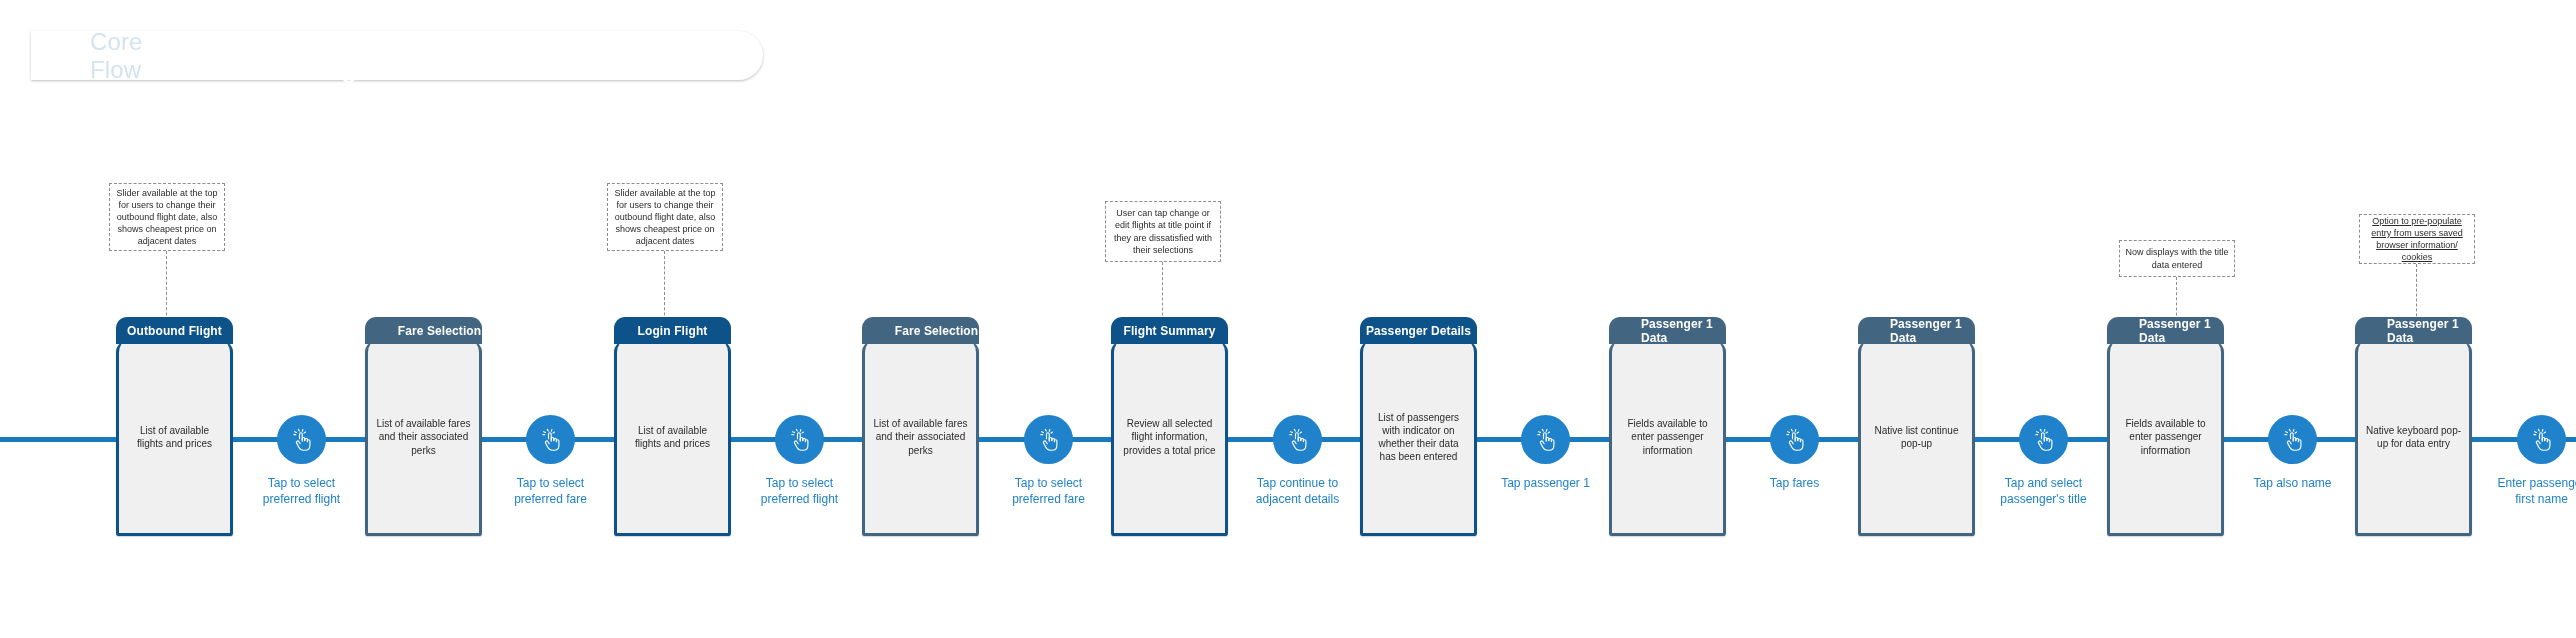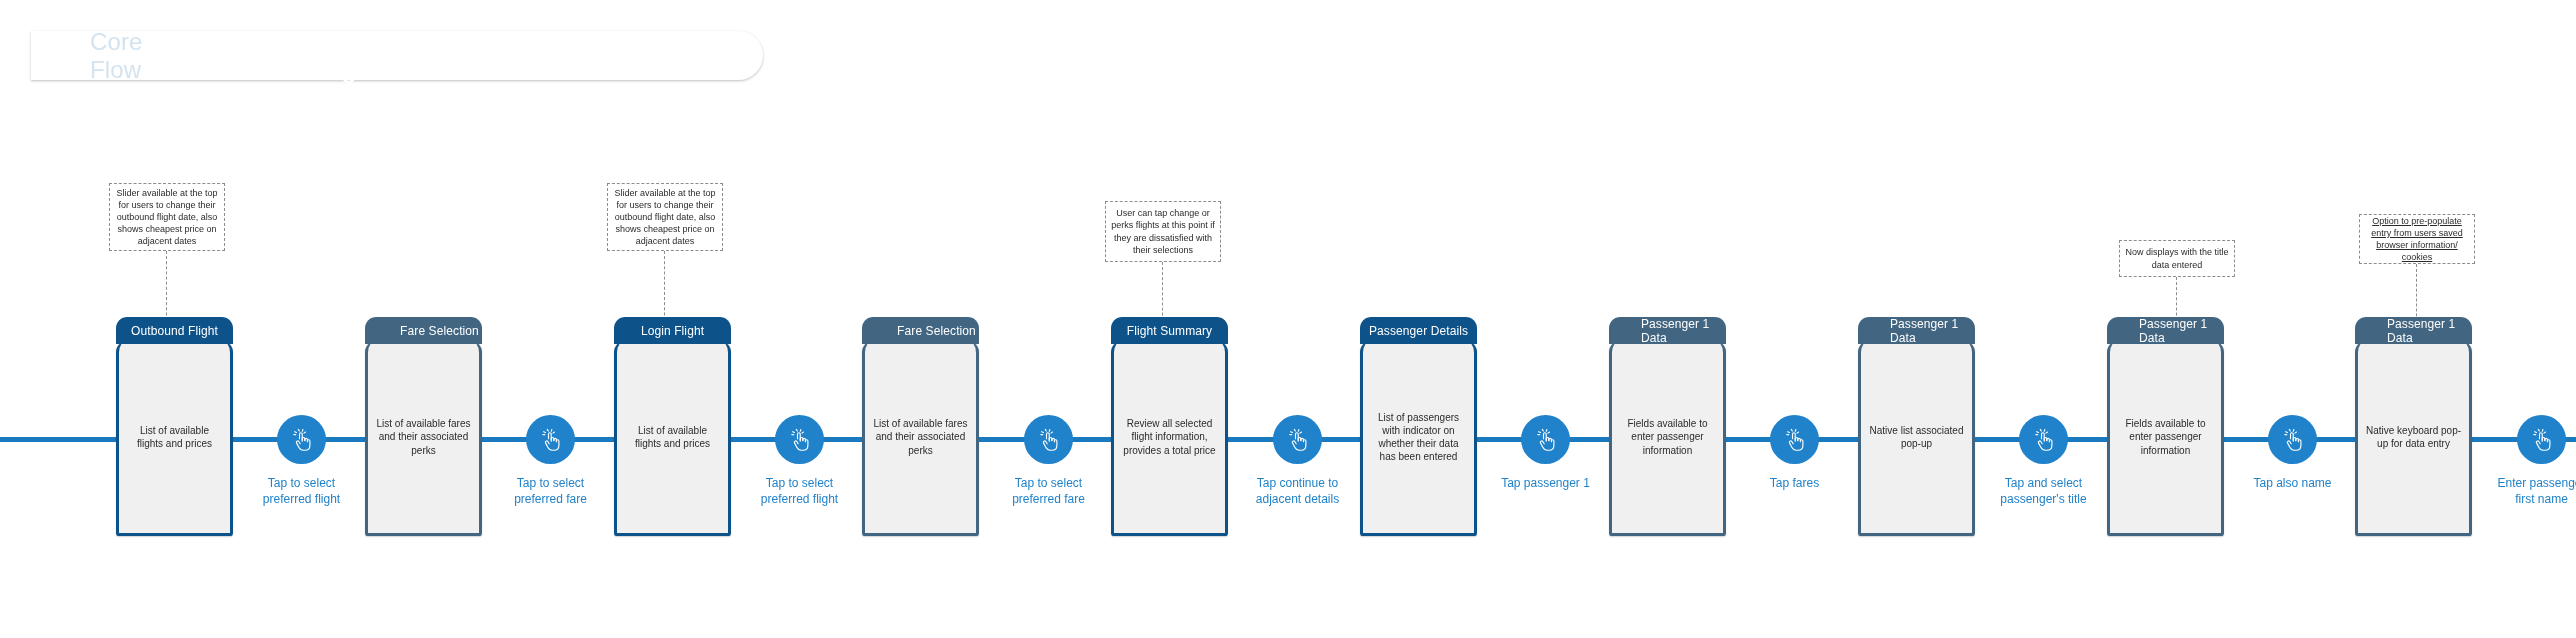--- a/index.html
+++ b/index.html
@@ -25,21 +25,21 @@
     border-radius:11.3px 11.3px 3.1px 3.1px;box-sizing:border-box;
     background:#f0f0f0;
     border:3.1px solid #0d5288;border-top:none;
     box-shadow:0 0.5px 1.5px rgba(0,0,0,.18);
   }
   .card.slate{border-color:#426682;}
   .card-head{
     position:absolute;left:-3.1px;right:-3.1px;top:-24px;height:27px;
     border-radius:11.3px 11.3px 0 0;background:#0d5288;
     display:flex;align-items:center;justify-content:center;
-    color:#fff;font-size:12px;font-weight:400;letter-spacing:0.1px;
+    color:#fff;font-size:12px;font-weight:700;letter-spacing:0.1px;
   }
   .card.slate .card-head{background:#426682;padding-left:32px;}
   .card-body{
     position:absolute;left:0;right:0;top:0;bottom:0;
     display:flex;align-items:center;justify-content:center;
     text-align:center;padding:0 7.2px;box-sizing:border-box;
     color:#2b2b2b;font-size:10px;line-height:1.32;font-weight:400;
   }
 
   
@@ -79,21 +79,21 @@
     <div class="annot-stem" style="left:166px;top:251px;height:90px;"></div>
     <div class="annot" style="left:109px;top:183px;height:68px;">
       <span>Slider available at the top for users to change their outbound flight date, also shows cheapest price on adjacent dates</span>
     </div>
     <div class="annot-stem" style="left:664px;top:251px;height:90px;"></div>
     <div class="annot" style="left:607px;top:183px;height:68px;">
       <span>Slider available at the top for users to change their outbound flight date, also shows cheapest price on adjacent dates</span>
     </div>
     <div class="annot-stem" style="left:1162px;top:262px;height:79px;"></div>
     <div class="annot" style="left:1105px;top:201px;height:61px;">
-      <span>User can tap change or perks flights at this point if they are dissatisfied with their selections</span>
+      <span>User can tap change or edit flights at title point if they are dissatisfied with their selections</span>
     </div>
     <div class="annot-stem" style="left:2176px;top:277px;height:64px;"></div>
     <div class="annot" style="left:2119px;top:240px;height:37px;">
       <span>Now displays with the title data entered</span>
     </div>
     <div class="annot-stem" style="left:2416px;top:264px;height:77px;"></div>
     <div class="annot" style="left:2359px;top:214px;height:50px;text-decoration:underline;">
       <span>Option to pre-populate entry from users saved browser information/ cookies</span>
     </div>
     <div class="card" style="left:116px;">
@@ -119,21 +119,21 @@
     <div class="card" style="left:1360px;">
      <div class="card-head">Passenger Details</div>
      <div class="card-body">List of passengers with indicator on whether their data has been entered</div>
    </div>
     <div class="card slate" style="left:1609px;">
      <div class="card-head">Passenger 1 Data</div>
      <div class="card-body">Fields available to enter passenger information</div>
    </div>
     <div class="card slate" style="left:1858px;">
      <div class="card-head">Passenger 1 Data</div>
-     <div class="card-body">Native list associated pop-up</div>
+     <div class="card-body">Native list continue pop-up</div>
    </div>
     <div class="card slate" style="left:2107px;">
      <div class="card-head">Passenger 1 Data</div>
      <div class="card-body">Fields available to enter passenger information</div>
    </div>
     <div class="card slate" style="left:2355px;">
      <div class="card-head">Passenger 1 Data</div>
      <div class="card-body">Native keyboard pop-up for data entry</div>
    </div>
     <div class="node" style="left:277px;">

